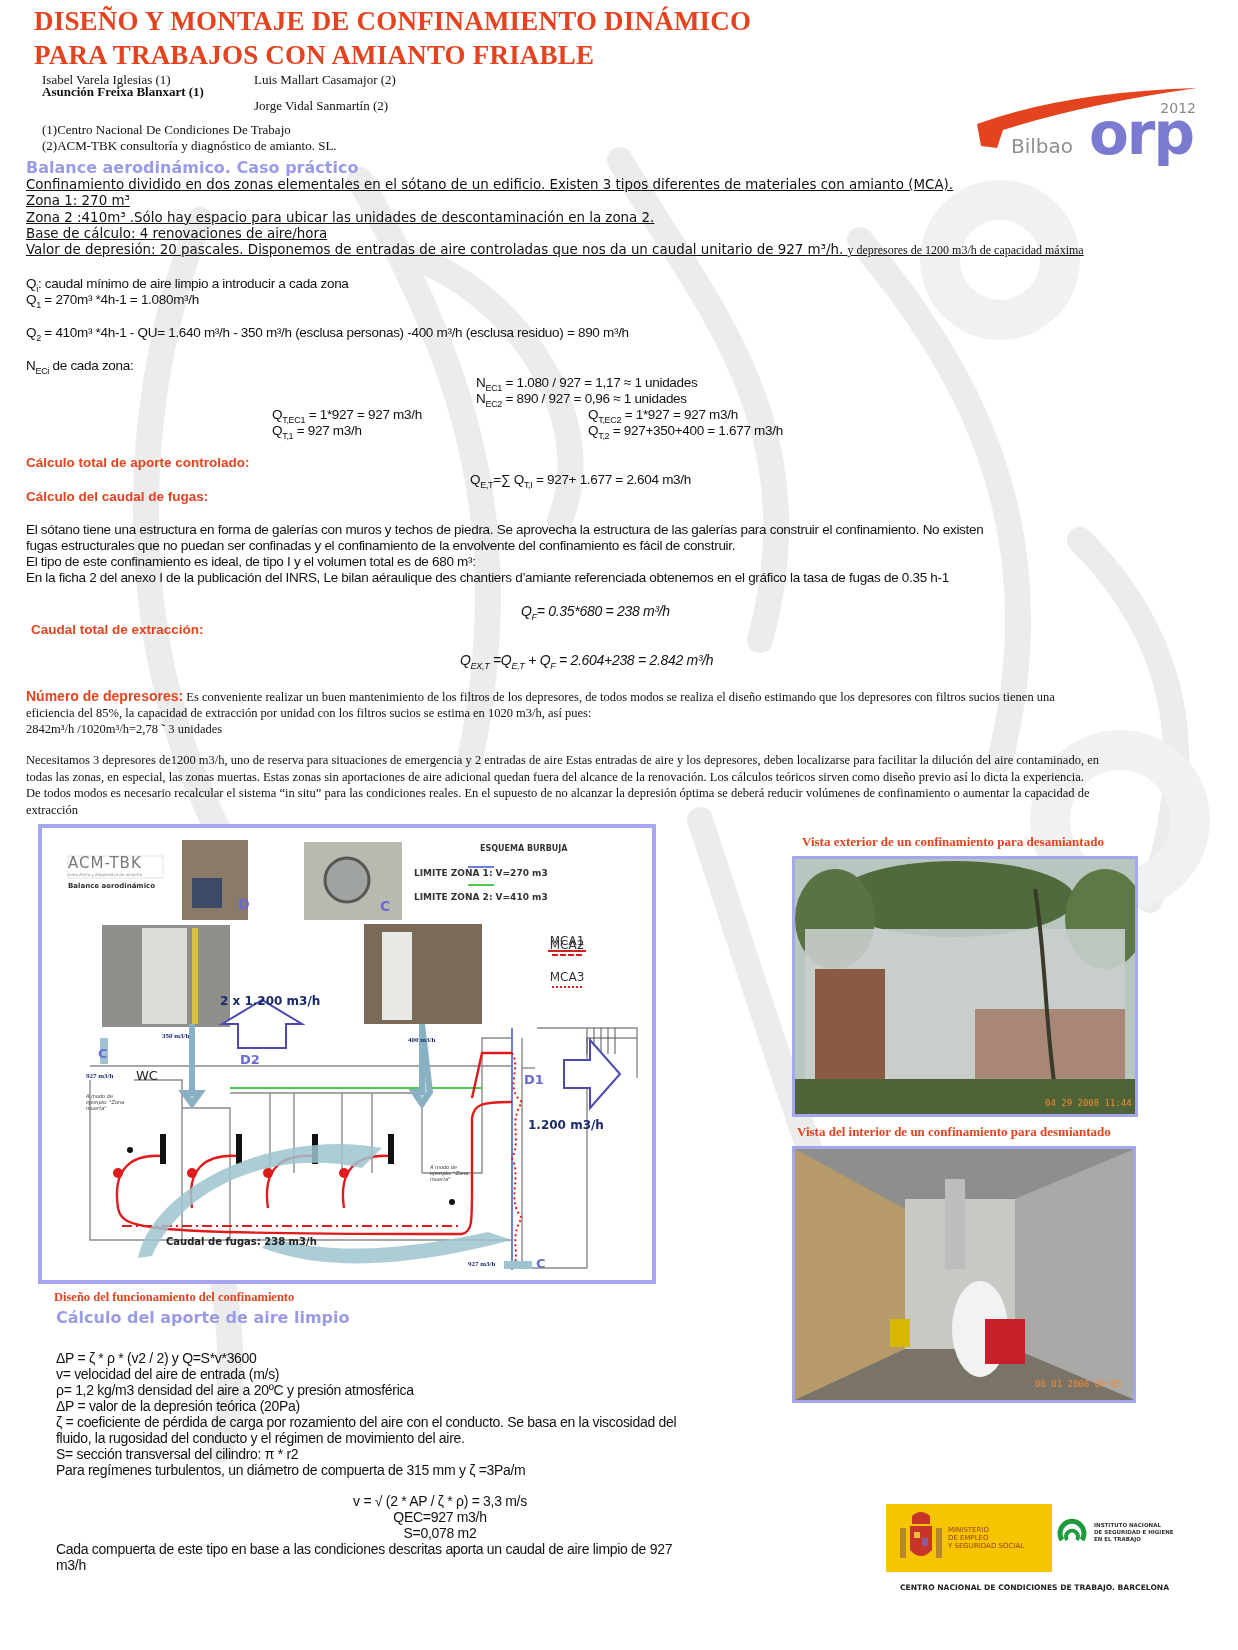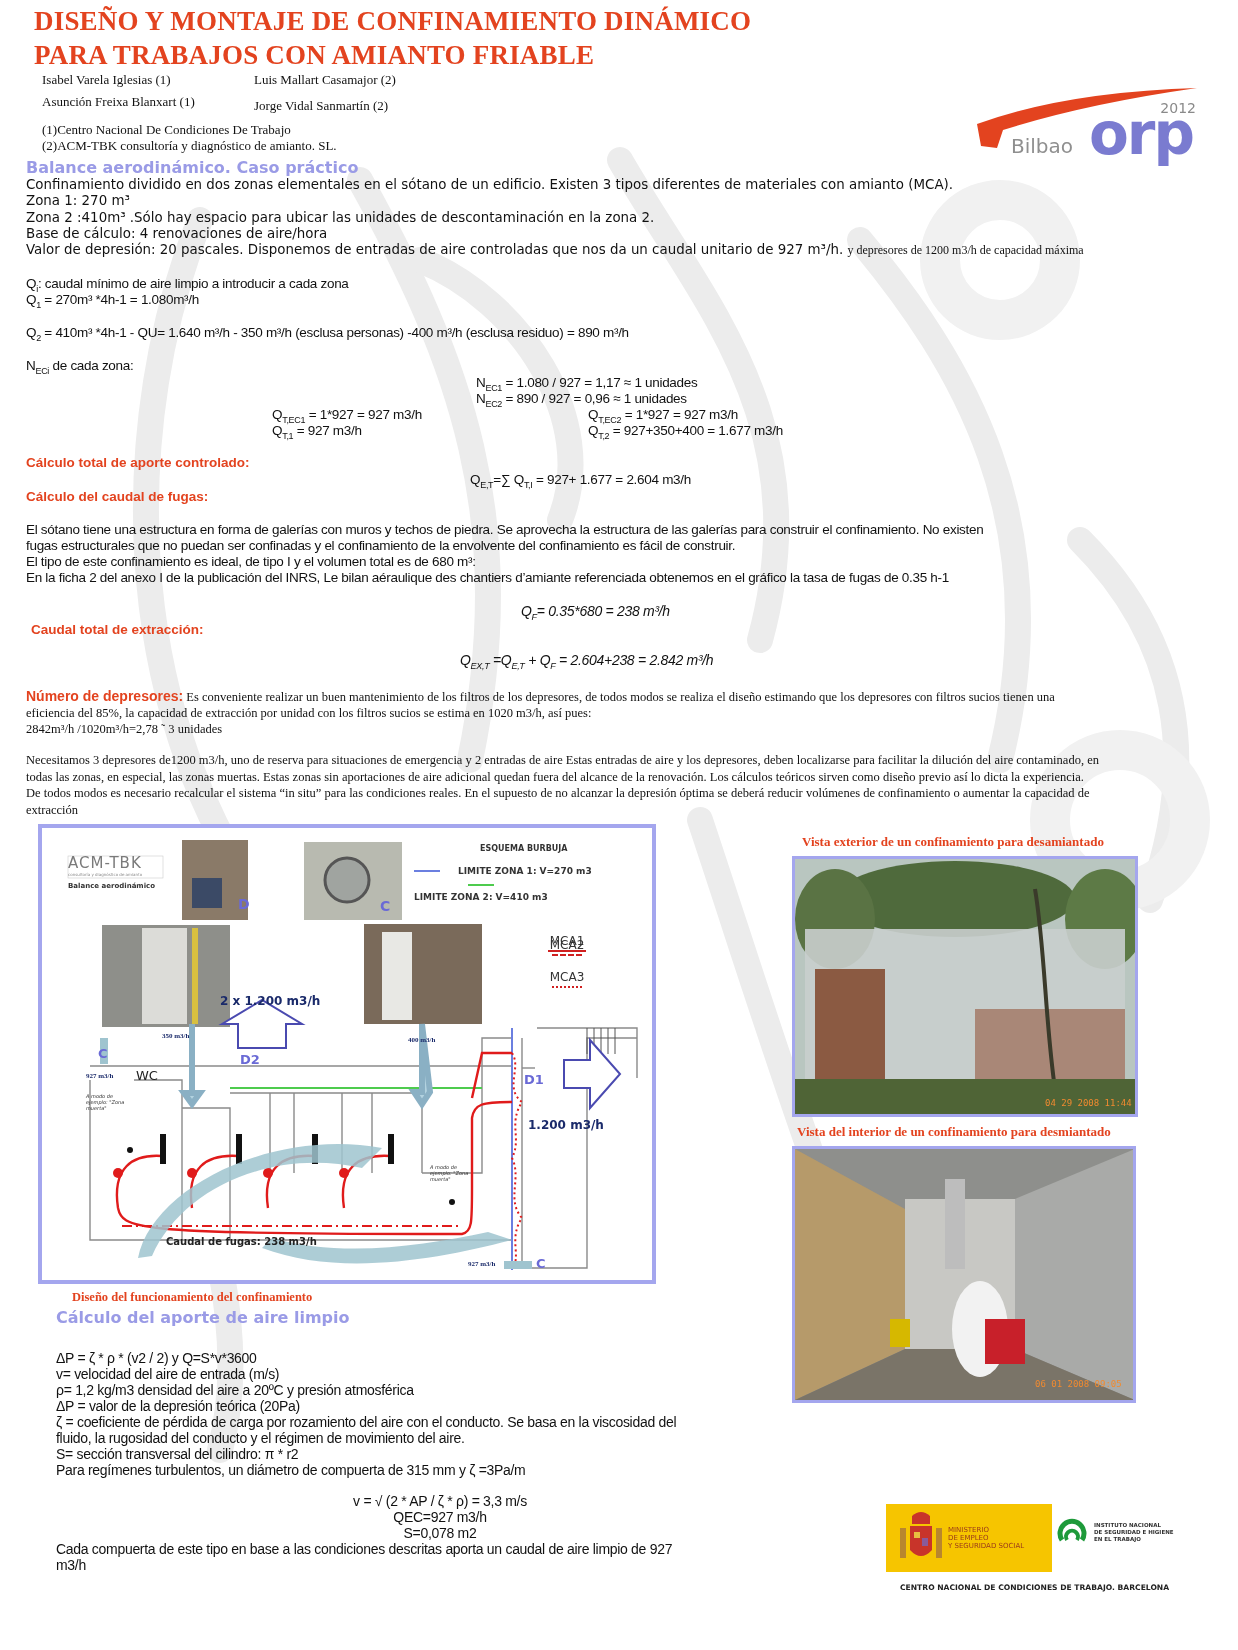--- a/index.html
+++ b/index.html
@@ -42,36 +42,36 @@
   </g>
 </svg>
 
 <div class="abs title">
   <div>DISEÑO Y MONTAJE DE CONFINAMIENTO DINÁMICO</div>
   <div>PARA TRABAJOS CON AMIANTO FRIABLE</div>
 </div>
 
 <div class="abs serif-sm" style="left:42px; top:72px;">Isabel Varela Iglesias (1)</div>
 <div class="abs serif-sm" style="left:254px; top:72px;">Luis Mallart Casamajor (2)</div>
-<div class="abs serif-sm" style="left:42px; top:94px;">Asunción Freixa Blanxart (1)</div>
+<div class="abs serif-sm" style="left:42px; top:84px;font-weight:bold;">Asunción Freixa Blanxart (1)</div>
 <div class="abs serif-sm" style="left:254px; top:98px;">Jorge Vidal Sanmartín (2)</div>
 <div class="abs serif-sm" style="left:42px; top:122px;">(1)Centro Nacional De Condiciones De Trabajo</div>
 <div class="abs serif-sm" style="left:42px; top:138px;">(2)ACM-TBK consultoría y diagnóstico de amianto. SL.</div>
 
 <div class="abs logo-orp">
   <svg width="235" height="90" viewBox="0 0 235 90" style="position:absolute;left:0;top:0;">
     <path d="M2 38 Q 90 6 222 2 Q 110 18 28 44 L 22 62 L 6 60 Z" fill="#e3431f"></path>
   </svg>
   <span style="position:absolute; right:14px; top:14px; font-family:'DejaVu Sans',sans-serif; font-size:14px; color:#8a8a8a;">2012</span>
   <span style="position:absolute; left:36px; top:48px; font-family:'DejaVu Sans',sans-serif; font-size:20px; color:#8f8f8f;">Bilbao</span>
   <span style="position:absolute; left:114px; top:14px; font-family:'DejaVu Sans',sans-serif; font-weight:bold; font-size:58px; color:#7a7bd0; letter-spacing:-2px;">orp</span>
 </div>
 
 <div class="abs section-blue" style="left:26px; top:158px;">Balance aerodinámico. Caso práctico</div>
-<div class="abs sans" style="left:26px; top:177px; width:1200px;">
+<div class="abs sans" style="left:26px; top:177px; width:1200px;text-decoration:underline;">
   <div>Confinamiento dividido en dos zonas elementales en el sótano de un edificio. Existen 3 tipos diferentes de materiales con amianto (MCA).</div>
   <div>Zona 1: 270 m³</div>
   <div>Zona 2 :410m³ .Sólo hay espacio para ubicar las unidades de descontaminación en la zona 2.</div>
   <div>Base de cálculo: 4 renovaciones de aire/hora</div>
   <div><span>Valor de depresión: 20 pascales. Disponemos de entradas de aire controladas que nos da un caudal unitario de 927 m³/h.</span> <span class="times" style="font-size:12px;">y depresores de 1200 m3/h de capacidad máxima</span></div>
 </div>
 
 <div class="abs cond" style="left:26px; top:276px;">Q<sub>i</sub><span>: caudal mínimo de aire limpio a introducir a cada zona</span></div>
 <div class="abs cond" style="left:26px; top:292px;">Q<sub>1</sub><span> = 270m³ *4h-1 = 1.080m³/h</span></div>
 <div class="abs cond" style="left:26px; top:325px;">Q<sub>2</sub><span> = 410m³ *4h-1 - QU= 1.640 m³/h - 350 m³/h (esclusa personas) -400 m³/h (esclusa residuo) = 890 m³/h</span></div>
@@ -194,21 +194,21 @@
     <circle cx="410" cy="374" r="3" fill="#111"></circle>
   </svg>
 
   <div style="position:absolute; left:26px; top:26px; font-family:'DejaVu Sans',sans-serif; font-size:15px; color:#7a7a7a; letter-spacing:1px;">ACM-TBK</div>
   <div style="position:absolute; left:26px; top:44px; font-family:'DejaVu Sans',sans-serif; font-size:4px; color:#888;">consultoría y diagnóstico de amianto</div>
   <div style="position:absolute; left:26px; top:54px; font-family:'DejaVu Sans',sans-serif; font-size:7px; font-weight:bold; color:#333;">Balance aerodinámico</div>
   <div style="position:absolute; left:196px; top:68px; font-family:'DejaVu Sans',sans-serif; font-size:14px; font-weight:bold; color:#6a6ad6;">D</div>
   <div style="position:absolute; left:338px; top:70px; font-family:'DejaVu Sans',sans-serif; font-size:14px; font-weight:bold; color:#6a6ad6;">C</div>
 
   <div style="position:absolute; left:438px; top:16px; font-family:'DejaVu Sans',sans-serif; font-size:8px; font-weight:bold; color:#333;">ESQUEMA BURBUJA</div>
-  <div style="position:absolute; left:372px; top:38px; display:flex; align-items:center; gap:18px;">
+  <div style="position:absolute; left:372px; top:38px; display:flex; align-items:center; gap:0;flex-direction:column;">
     <span style="display:inline-block; width:26px; height:2px; background:#6b7fe0;"></span>
     <span style="font-family:'DejaVu Sans',sans-serif; font-size:9px; font-weight:bold; color:#333;">LIMITE ZONA  1: V=270 m3</span>
   </div>
   <div style="position:absolute; left:372px; top:56px; display:flex; align-items:center; gap:6px;flex-direction:column;">
     <span style="display:inline-block; width:26px; height:2px; background:#4ecb4e;"></span>
     <span style="font-family:'DejaVu Sans',sans-serif; font-size:9px; font-weight:bold; color:#333;">LIMITE ZONA 2:  V=410 m3</span>
   </div>
   <div style="position:absolute; left:500px; top:78px; width:50px; text-align:center;">
     <div style="font-family:'DejaVu Sans',sans-serif; font-size:12px; color:#333;margin-top:28px;">MCA1</div>
     <div style="height:0; border-top:2px solid #d02020; margin:2px 6px 0;"></div>
@@ -231,21 +231,21 @@
   <div style="position:absolute; left:94px; top:240px; font-family:'DejaVu Sans',sans-serif; font-size:13px; color:#222;">WC</div>
   <div style="position:absolute; left:44px; top:265px; width:46px; font-family:'DejaVu Sans',sans-serif; font-size:5px; font-style:italic; color:#333;">A modo de ejemplo: "Zona muerta"</div>
   <div style="position:absolute; left:388px; top:336px; width:46px; font-family:'DejaVu Sans',sans-serif; font-size:5px; font-style:italic; color:#333;">A modo de ejemplo: "Zona muerta"</div>
   <div style="position:absolute; left:482px; top:244px; font-family:'DejaVu Sans',sans-serif; font-size:13px; font-weight:bold; color:#6a6ad6;">D1</div>
   <div style="position:absolute; left:486px; top:290px; font-family:'DejaVu Sans',sans-serif; font-size:12px; font-weight:bold; color:#1a2a6a;">1.200 m3/h</div>
   <div style="position:absolute; left:124px; top:408px; font-family:'DejaVu Sans',sans-serif; font-size:10px; font-weight:bold; color:#222;">Caudal de fugas: 238 m3/h</div>
   <div style="position:absolute; left:426px; top:432px; font-family:'Liberation Serif',serif; font-size:7px; font-weight:bold; color:#1a2a6a;">927 m3/h</div>
   <div style="position:absolute; left:494px; top:428px; font-family:'DejaVu Sans',sans-serif; font-size:13px; font-weight:bold; color:#6a6ad6;">C</div>
 </div>
 
-<div class="abs caption-red" style="left:54px; top:1290px; font-size:12.5px;margin-left:18px;">Diseño del funcionamiento del confinamiento</div>
+<div class="abs caption-red" style="left:54px; top:1290px; font-size:12.5px;">Diseño del funcionamiento del confinamiento</div>
 
 <div class="abs caption-red" style="left:802px; top:834px;">Vista exterior de un confinamiento para desamiantado</div>
 <div class="abs photo-frame" style="left:792px; top:856px; width:346px; height:261px;">
   <svg width="340" height="255" viewBox="0 0 340 255">
     <rect width="340" height="255" fill="#b9c6c0"></rect>
     <ellipse cx="160" cy="40" rx="120" ry="38" fill="#4f6a3c"></ellipse>
     <ellipse cx="40" cy="60" rx="40" ry="50" fill="#5a7344"></ellipse>
     <ellipse cx="310" cy="60" rx="40" ry="50" fill="#5d7a46"></ellipse>
     <rect x="10" y="70" width="320" height="150" fill="#c9cecd" opacity="0.9"></rect>
     <rect x="20" y="110" width="70" height="110" fill="#8b5a42"></rect>

